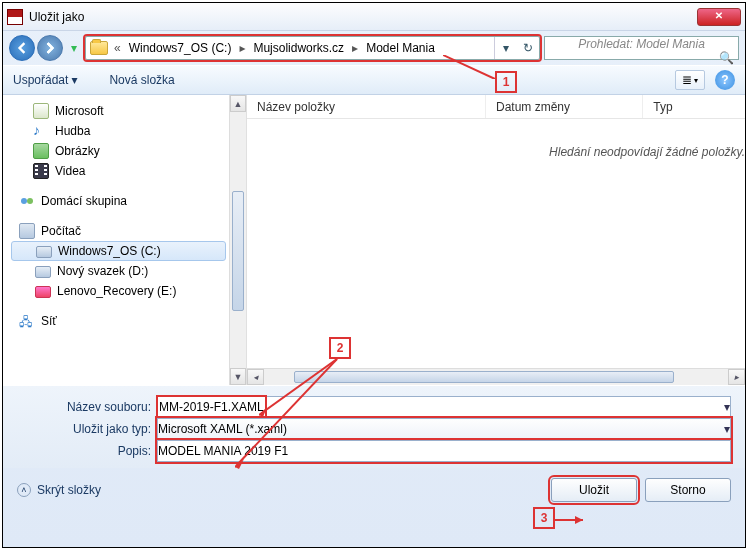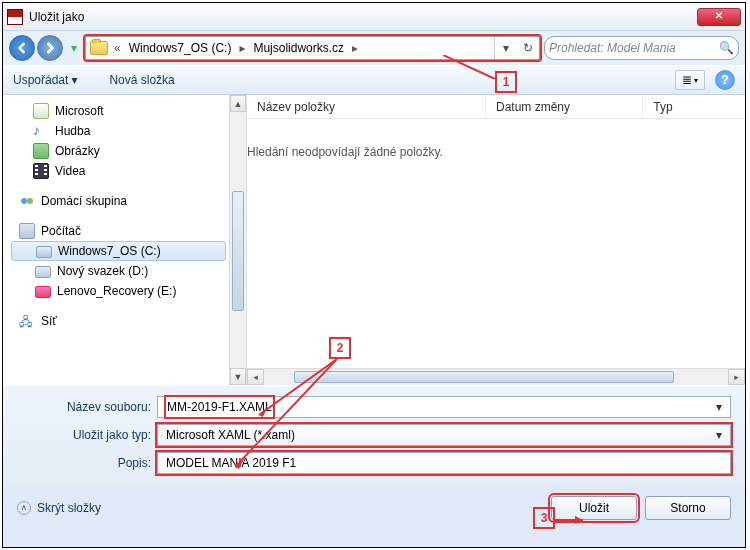--- a/index.html
+++ b/index.html
@@ -19,21 +19,21 @@
   .nav-arrow.dis { filter:grayscale(40%) brightness(1.15); }
   .nav-arrow svg { width:12px; height:12px; }
   .dropdown-caret { width:14px; height:22px; display:flex; align-items:center; justify-content:center; color:#3b5; }
   .address { flex:1; height:24px; background:#fff; border:1px solid #8aa; display:flex; align-items:center; border-radius:2px; outline:2px solid #d33; outline-offset:0; }
   .folder-ico { width:18px; height:14px; background:linear-gradient(#ffe89a,#f7c846); border:1px solid #caa63a; border-radius:2px; margin:0 4px; position:relative; }
   .folder-ico::before { content:""; position:absolute; top:-3px; left:1px; width:7px; height:3px; background:#f7c846; border:1px solid #caa63a; border-bottom:none; border-radius:2px 2px 0 0; }
   .crumb { padding:0 6px; height:22px; display:flex; align-items:center; }
   .crumb.sep { padding:0 2px; color:#555; }
   .addr-right { margin-left:auto; display:flex; align-items:center; border-left:1px solid #ccd; height:100%; }
   .addr-btn { width:22px; height:22px; display:flex; align-items:center; justify-content:center; color:#356; }
-  .searchbox { width:195px; height:24px; background:#fff; border:1px solid #8aa; display:flex; align-items:center; padding:0 4px; color:#888; font-style:italic; border-radius:10px; }
+  .searchbox { width:195px; height:24px; background:#fff; border:1px solid #8aa; display:flex; align-items:center; padding:0 4px; color:#888; font-style:italic; border-radius:0;flex-direction:column; }
   .searchbox .sicon { margin-left:auto; color:#356; font-style:normal; }
   
   .toolbar { height:30px; background:linear-gradient(#f7fbff,#e0ecf8); border-top:1px solid #fff; border-bottom:1px solid #c2d2e6; display:flex; align-items:center; padding:0 10px; gap:32px; }
   .tool-item { color:#1b3a63; display:flex; align-items:center; gap:3px; }
   .tool-right { margin-left:auto; display:flex; align-items:center; gap:10px; }
   .view-btn { width:30px; height:20px; border:1px solid #b6c9e0; background:linear-gradient(#fff,#e8f1fb); border-radius:2px; display:flex; align-items:center; justify-content:center; gap:2px; }
   .help-btn { width:20px; height:20px; border-radius:50%; background:radial-gradient(#8cc6ff,#3a8fe0); color:#fff; text-align:center; line-height:20px; font-weight:bold; }
   
   .mainarea { display:flex; height:290px; background:#fff; }
   .tree { width:244px; border-right:1px solid #e0e0e0; padding:6px 0 6px 8px; overflow:hidden; position:relative; }
@@ -57,30 +57,30 @@
   .ticon.home svg { width:16px; height:16px; }
   .ticon.pc { background:linear-gradient(#dfe8f2,#b6c9e0); border:1px solid #8aa0bc; border-radius:2px; }
   .ticon.drive { background:linear-gradient(#e6eef6,#b6c9e0); border:1px solid #8aa0bc; border-radius:2px; height:12px; margin-top:2px; }
   .ticon.net { color:#2a78c8; }
   .filepane { flex:1; display:flex; flex-direction:column; }
   .fileheader { height:24px; border-bottom:1px solid #e6e6e6; display:flex; align-items:center; }
   .fh-col { padding:3px 10px; color:#333; border-right:1px solid #eee; height:100%; display:flex; align-items:center; }
   .fh-col.name { flex:1.6; }
   .fh-col.date { flex:1; }
   .fh-col.type { flex:0.6; border-right:none; }
-  .filebody { flex:1; display:flex; align-items:flex-start; justify-content:flex-start; padding-top:26px; color:#555; position:relative; }
+  .filebody { flex:1; display:flex; align-items:flex-start; justify-content:flex-end; padding-top:26px; color:#555; position:relative;font-style:italic; }
   .hscroll { position:absolute; left:0; right:0; bottom:0; height:17px; background:#f0f0f0; border-top:1px solid #ddd; display:flex; }
   .hscroll .harrow { width:17px; background:linear-gradient(#f8f8f8,#e5e5e5); border:1px solid #ccc; display:flex; align-items:center; justify-content:center; font-size:9px; color:#556; }
   .hscroll .htrack { flex:1; position:relative; }
   .hscroll .hthumb { position:absolute; top:2px; bottom:2px; left:30px; right:54px; background:linear-gradient(#e8eef6,#c5d5e8); border:1px solid #9ab0cc; border-radius:2px; }
   
   .form { padding:10px 14px 6px 14px; background:linear-gradient(#eef4fb,#e3ecf7); border-top:1px solid #fff; }
-  .frow { display:flex; align-items:center; margin-bottom:6px; }
+  .frow { display:flex; align-items:center; }
   .flabel { width:140px; text-align:right; padding-right:6px; color:#1b3a63; }
-  .finput { flex:1; height:22px; background:#fff; border:1px solid #9ab0cc; padding:0 8px; display:flex; align-items:center; }
+  .finput { flex:1; height:22px; background:#fff; border:1px solid #9ab0cc; padding:0 0; display:flex; align-items:center; }
   .finput.combo { background:linear-gradient(#fefefe,#eef3f9); }
   .finput .caret { margin-left:auto; color:#335; }
   .hl { outline:2px solid #d33; outline-offset:0; }
   .hl-inner { display:inline-block; outline:2px solid #d33; padding:0 1px; height:100%; display:flex; align-items:center; }
   
   .footer { display:flex; align-items:center; padding:10px 14px; }
   .hide-folders { display:flex; align-items:center; gap:6px; color:#1b3a63; }
   .spacer { flex:1; }
   .btn { width:86px; height:24px; background:linear-gradient(#fefefe,#e5edf6); border:1px solid #8aa0bc; border-radius:3px; display:flex; align-items:center; justify-content:center; margin-left:8px; }
   .btn.save { outline:2px solid #d33; outline-offset:1px; }
@@ -115,20 +115,21 @@
         </div>
     </div>
     <div class="dropdown-caret">▾</div>
     <div class="address">
       <span class="folder-ico"></span>
       <span class="crumb sep">«</span>
       <span class="crumb">Windows7_OS (C:)</span>
       <span class="crumb sep">▸</span>
       <span class="crumb">Mujsolidworks.cz</span>
       <span class="crumb sep">▸</span>
+      <span class="crumb">Model Mania</span>
       <div class="addr-right">
         <div class="addr-btn">▾</div>
         <div class="addr-btn" title="Obnovit">↻</div>
       </div>
     </div>
     <div class="searchbox">
       <span>Prohledat: Model Mania</span>
       <span class="sicon">🔍</span>
     </div>
   </div>

